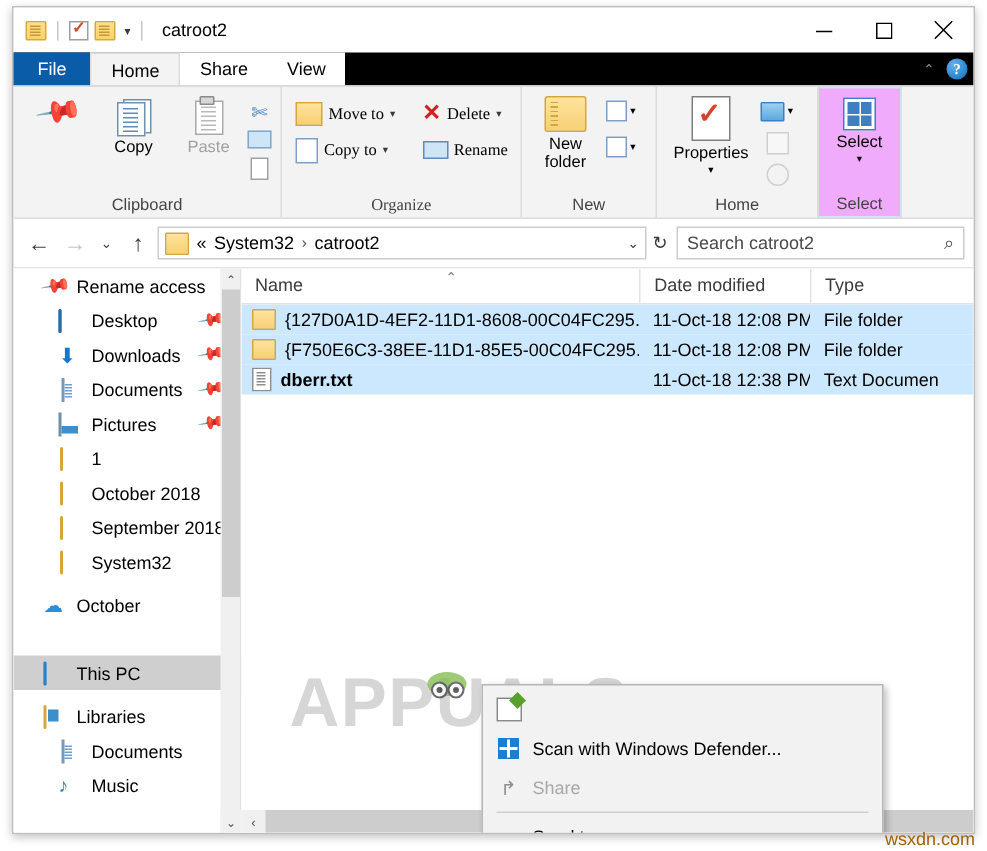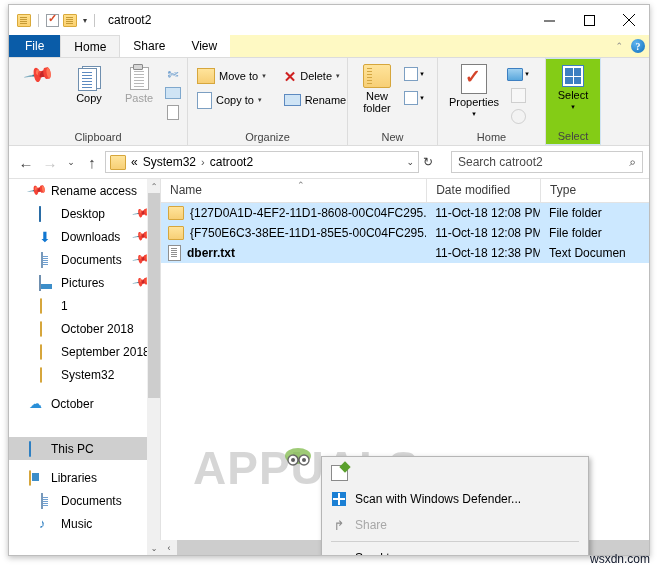--- a/index.html
+++ b/index.html
@@ -84,21 +84,21 @@
   .cap-btn {
     width: 40px; height: 30px;
     display: flex; align-items: center; justify-content: center;
     font-size: 12px; color: #000;
   }
   .cap-btn svg { display:block; }
 
   
   #tabstrip {
     height: 22px;
-    background: #fef9c3;
+    background: #000000;
     display: flex;
     align-items: stretch;
     position: relative;
   }
   .tab {
     padding: 0 13px;
     display: flex; align-items: center;
     font-size: 12px;
     color: #000;
     background: #fff;
@@ -211,21 +211,21 @@
   }
   .props-ico::after {
     content:"✓"; position:absolute; left:3px; top:2px; font-size:19px; color:#d4442a; font-weight:bold; line-height:19px;
   }
   .select-ico {
     width:22px; height:22px; border:1px solid #3d7fc1; background:#fff;
     display:grid; grid-template-columns:1fr 1fr; grid-template-rows:1fr 1fr; gap:1px; padding:2px;
     box-sizing: border-box;
   }
   .select-ico span { background:#3d7fc1; }
-  .selgroup { background:#84cc16; border:1px solid #cfe3f3; }
+  .selgroup { background:#f0abfc; border:1px solid #cfe3f3; }
 
   
   #addressbar {
     height: 32px;
     background: #ffffff;
     display: flex; align-items: center;
     padding: 0 6px;
     gap: 2px;
     box-sizing: border-box;
   }
@@ -258,21 +258,20 @@
   #crumb-spacer { flex: 1; }
   .crumb-caret { font-size: 9px; color:#3a3a3a; }
   .refresh { font-size: 12px; color:#3a3a3a; margin: 0 4px 0 2px; }
   #searchbox {
     width: 192px; height: 22px;
     border: 1px solid #cccccc;
     background: #fff;
     display:flex; align-items:center; justify-content: space-between;
     padding: 0 6px;
     box-sizing: border-box;
-    margin-left: 12px;
   }
   #searchbox .ph { color:#4a4a4a; font-size: 12px; }
   .mag { font-size: 12px; color:#4a4a4a; }
 
   
   #content {
     position: relative;
     height: 377px;
     display: flex;
     background: #fff;
@@ -499,21 +498,21 @@
   }
   #wm-mascot {
     position:absolute; left: 272px; top: 268px;
     width: 34px; height: 26px; z-index: 21; pointer-events:none;
     opacity: 0.75;
   }
   #wm-wsxdn {
     position: absolute;
     right: 8px; bottom: 1px;
     font-size: 12px;
-    color: #0f172a;
+    color: #a16207;
     z-index: 80;
   }
 </style>
 </head>
 <body>
 
 <div id="window">
 
   <div id="titlebar">
     <div class="qat">
@@ -587,21 +586,21 @@
             <span style="display:block;width:14px;height:10px;background:#cfe4f5;border:1px solid #7fa8cd;"></span>
           </div>
           <div class="tiny-btn">
             <span style="display:block;width:10px;height:13px;background:#fff;border:1px solid #a0a0a0;"></span>
           </div>
         </div>
       </div>
       <div class="rgroup-label">Clipboard</div>
     </div>
 
-    <div class="rgroup" style="width:160px;">
+    <div class="rgroup" style="width:160px;font-family:Liberation Serif, serif;">
       <div class="rgroup-body">
         <div class="small-stack">
           <div class="small-btn">
             <span style="width:16px;height:14px;background:linear-gradient(#ffe49b,#f7cf76);border:1px solid #d6a63c;position:relative;"></span>
             <span>Move to</span>
             <span class="caret">▾</span>
           </div>
           <div class="small-btn">
             <span style="width:13px;height:15px;background:#fff;border:1px solid #7c9fc2;"></span>
             <span>Copy to</span>

